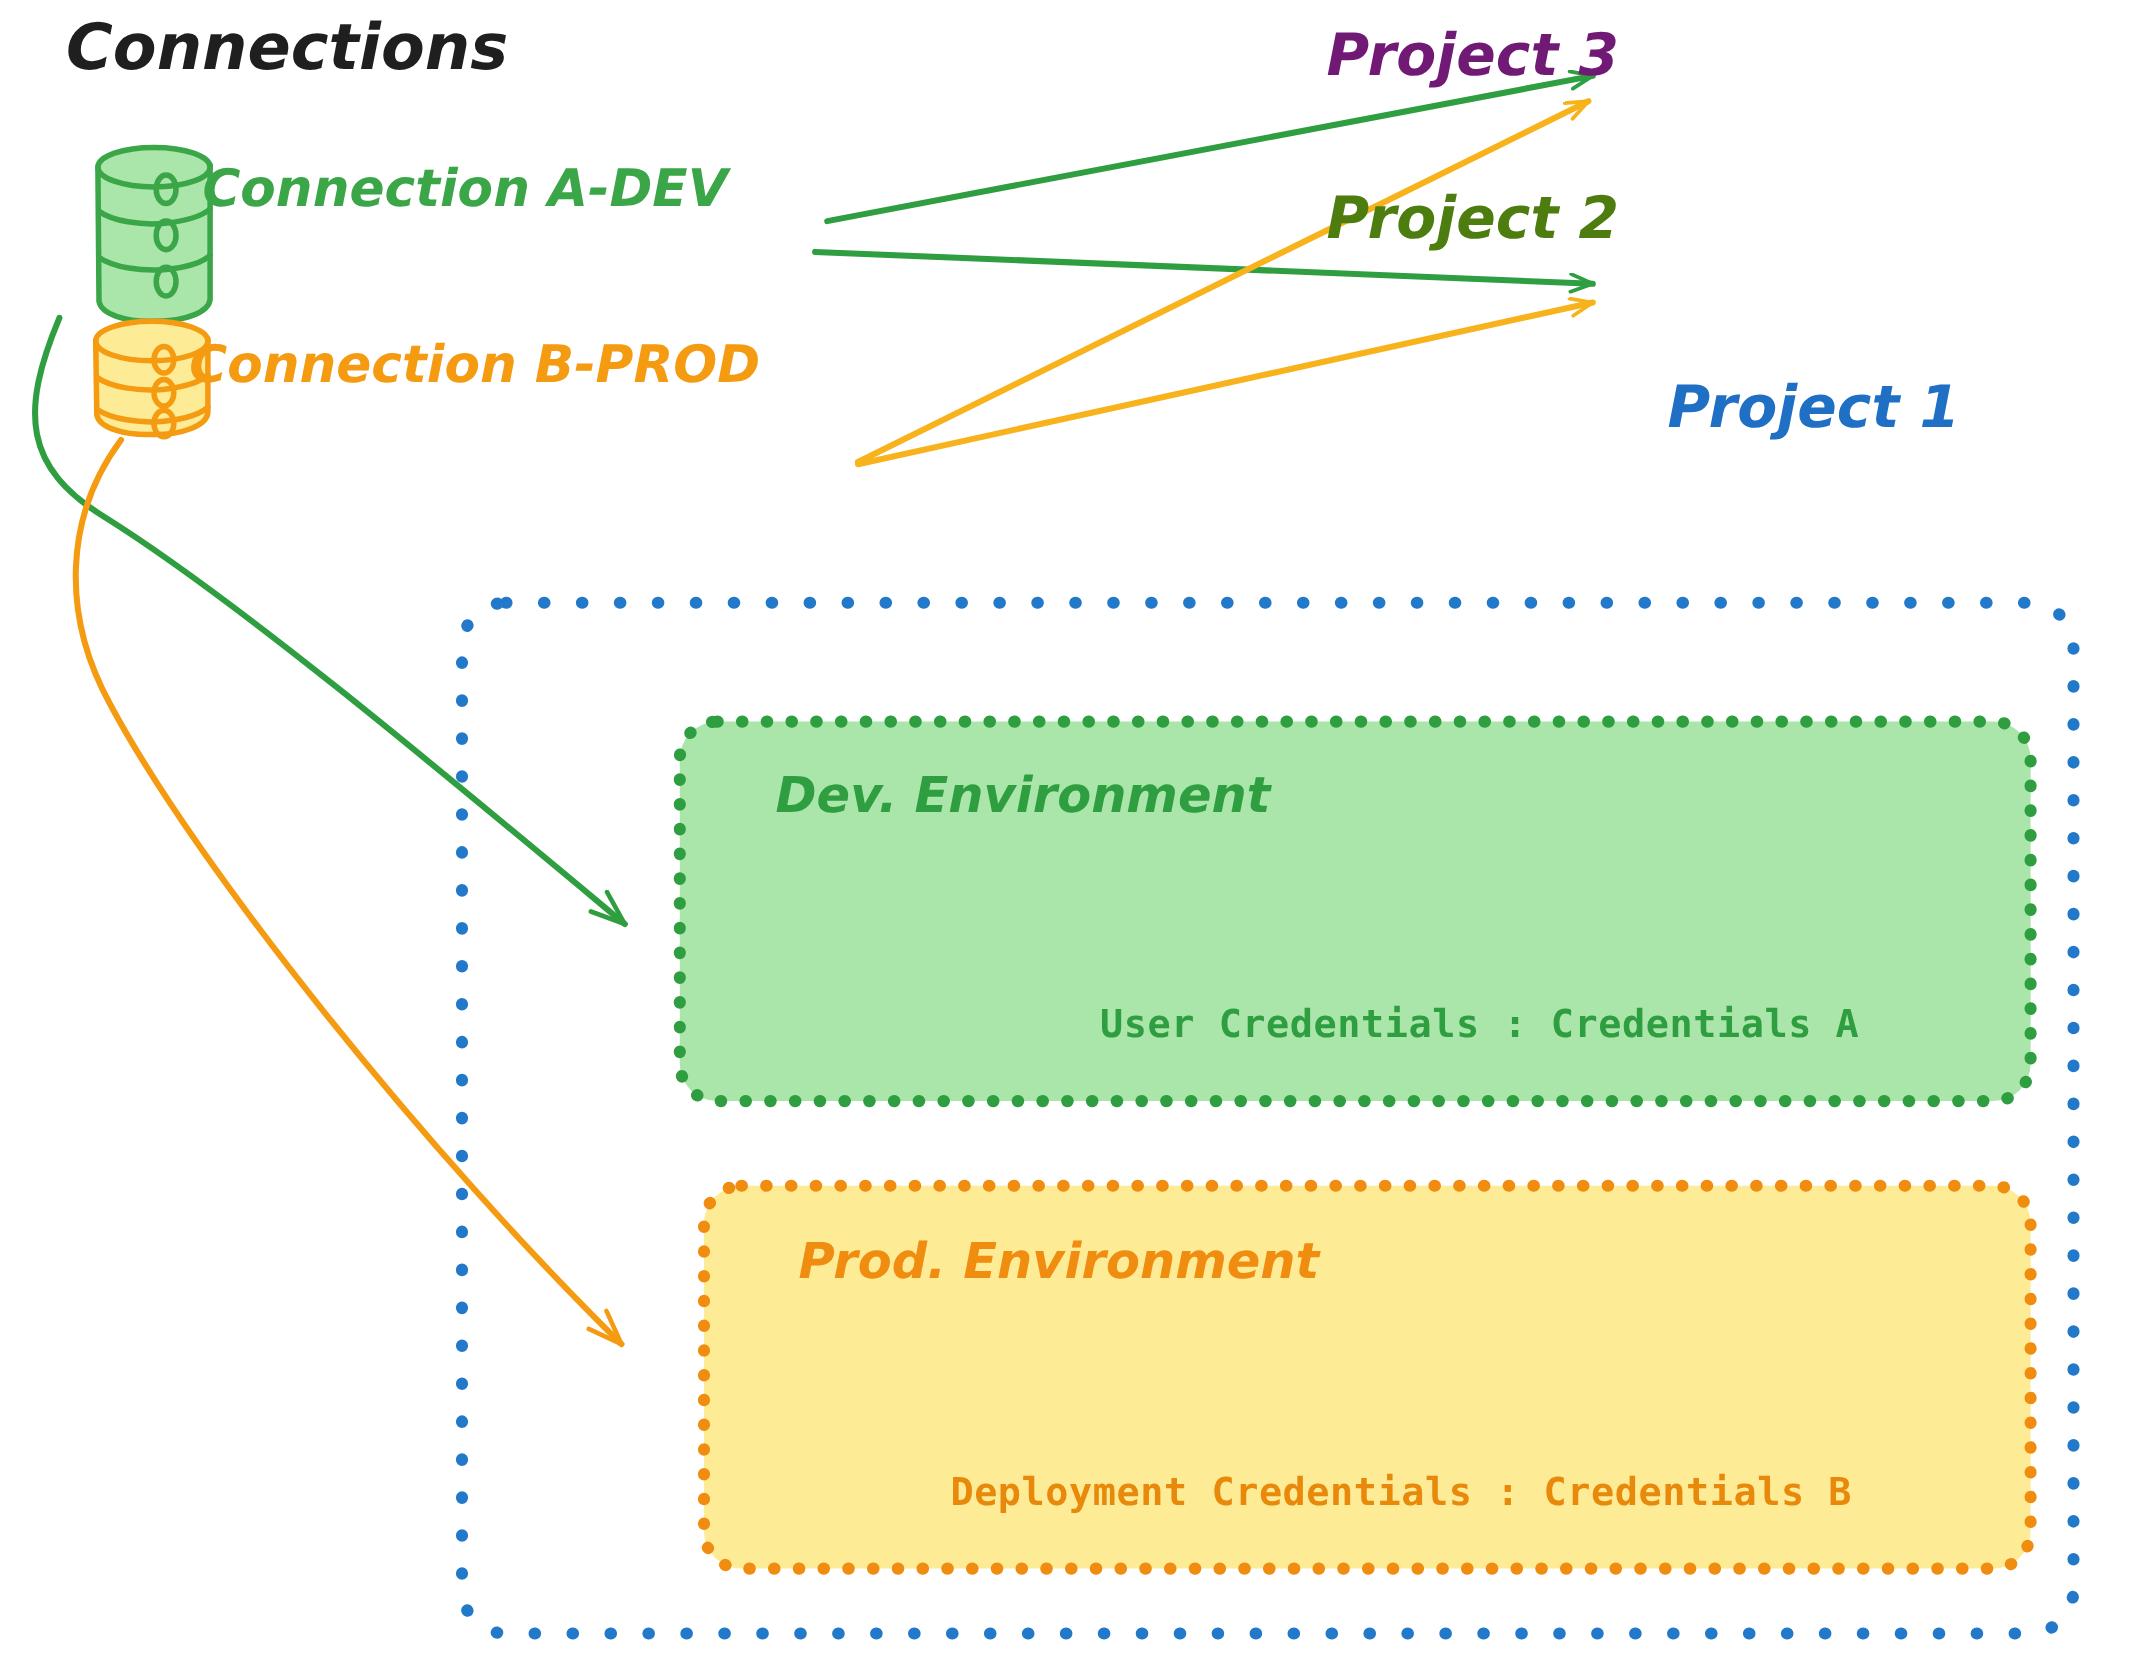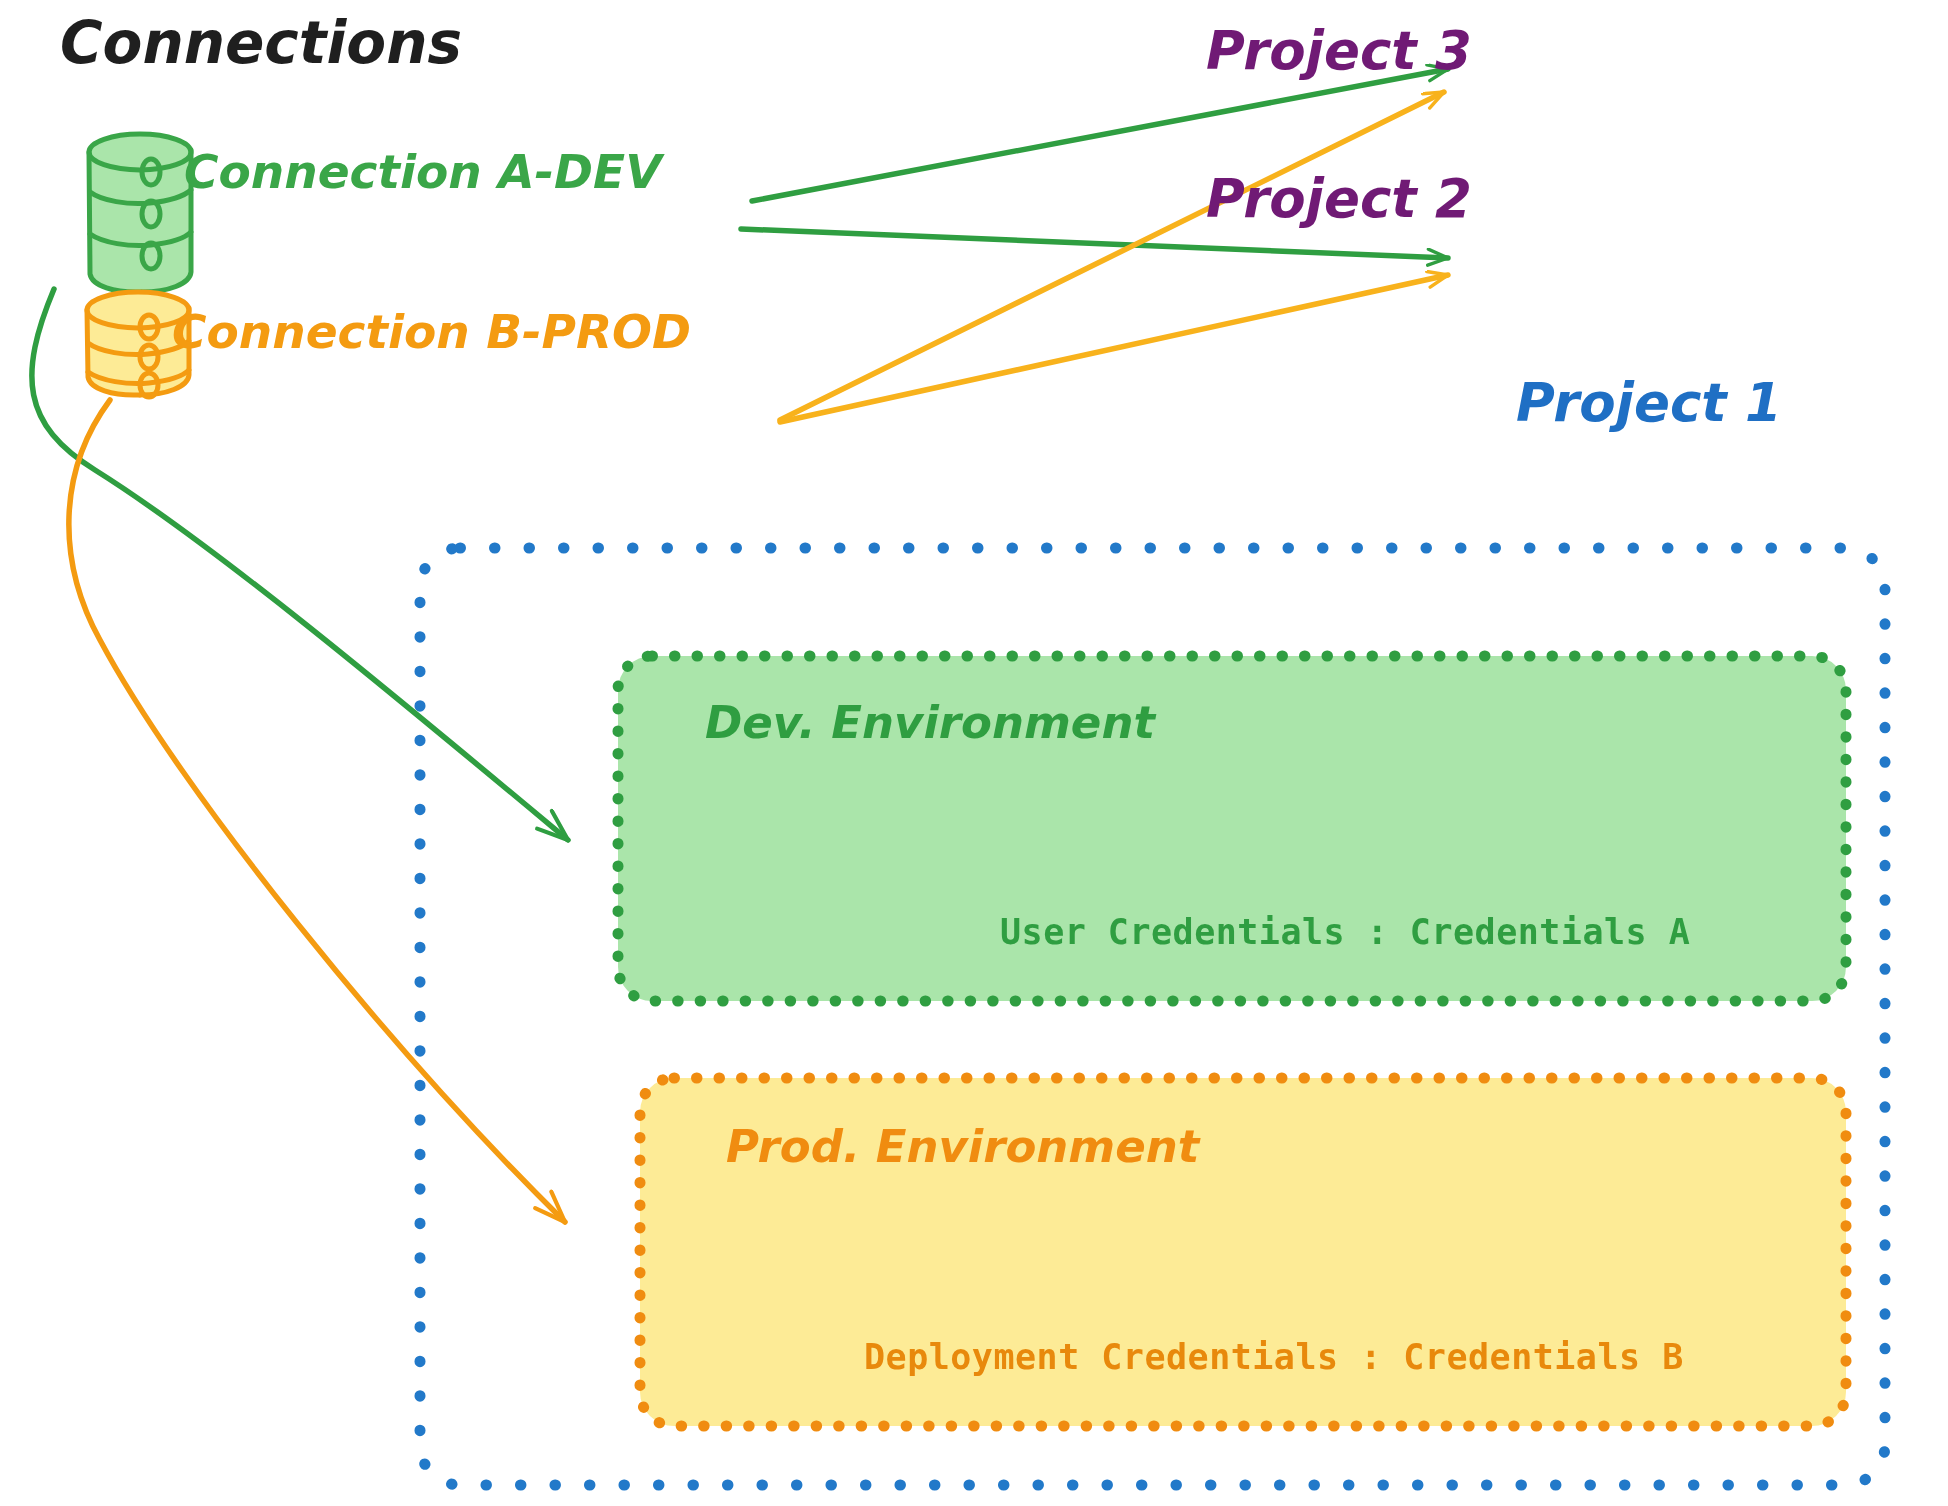--- a/index.html
+++ b/index.html
@@ -30,22 +30,22 @@
 
   #title-connections{
     left:60px;top:14px;font-size:58px;color:#1f1f1f;
     font-family:"DejaVu Sans", sans-serif;font-weight:600;font-style:italic;
   }
 
   #label-conn-a{left:184px;top:148px;font-size:47px;color:#3aa648;}
   #label-conn-b{left:172px;top:308px;font-size:47px;color:#f49b11;}
 
   #label-project-3{left:1206px;top:24px;font-size:53px;color:#701a75;}
-  #label-project-2{left:1206px;top:172px;font-size:53px;color:#701a75;}
-  #label-project-1{left:1516px;top:344px;font-size:53px;color:#1f6fc4;margin-top:32px;}
+  #label-project-2{left:1206px;top:172px;font-size:53px;color:#4d7c0f;}
+  #label-project-1{left:1516px;top:344px;font-size:53px;color:#1f6fc4;}
 
   #label-dev-env{left:705px;top:700px;font-size:45px;color:#2f9e41;}
   #label-prod-env{left:726px;top:1124px;font-size:45px;color:#f08c10;}
 
   #label-dev-cred{left:1000px;top:915px;font-size:35px;color:#2f9e41;}
   #label-prod-cred{left:864px;top:1340px;font-size:35px;color:#e8890c;}
 </style>
 </head>
 <body>
 

